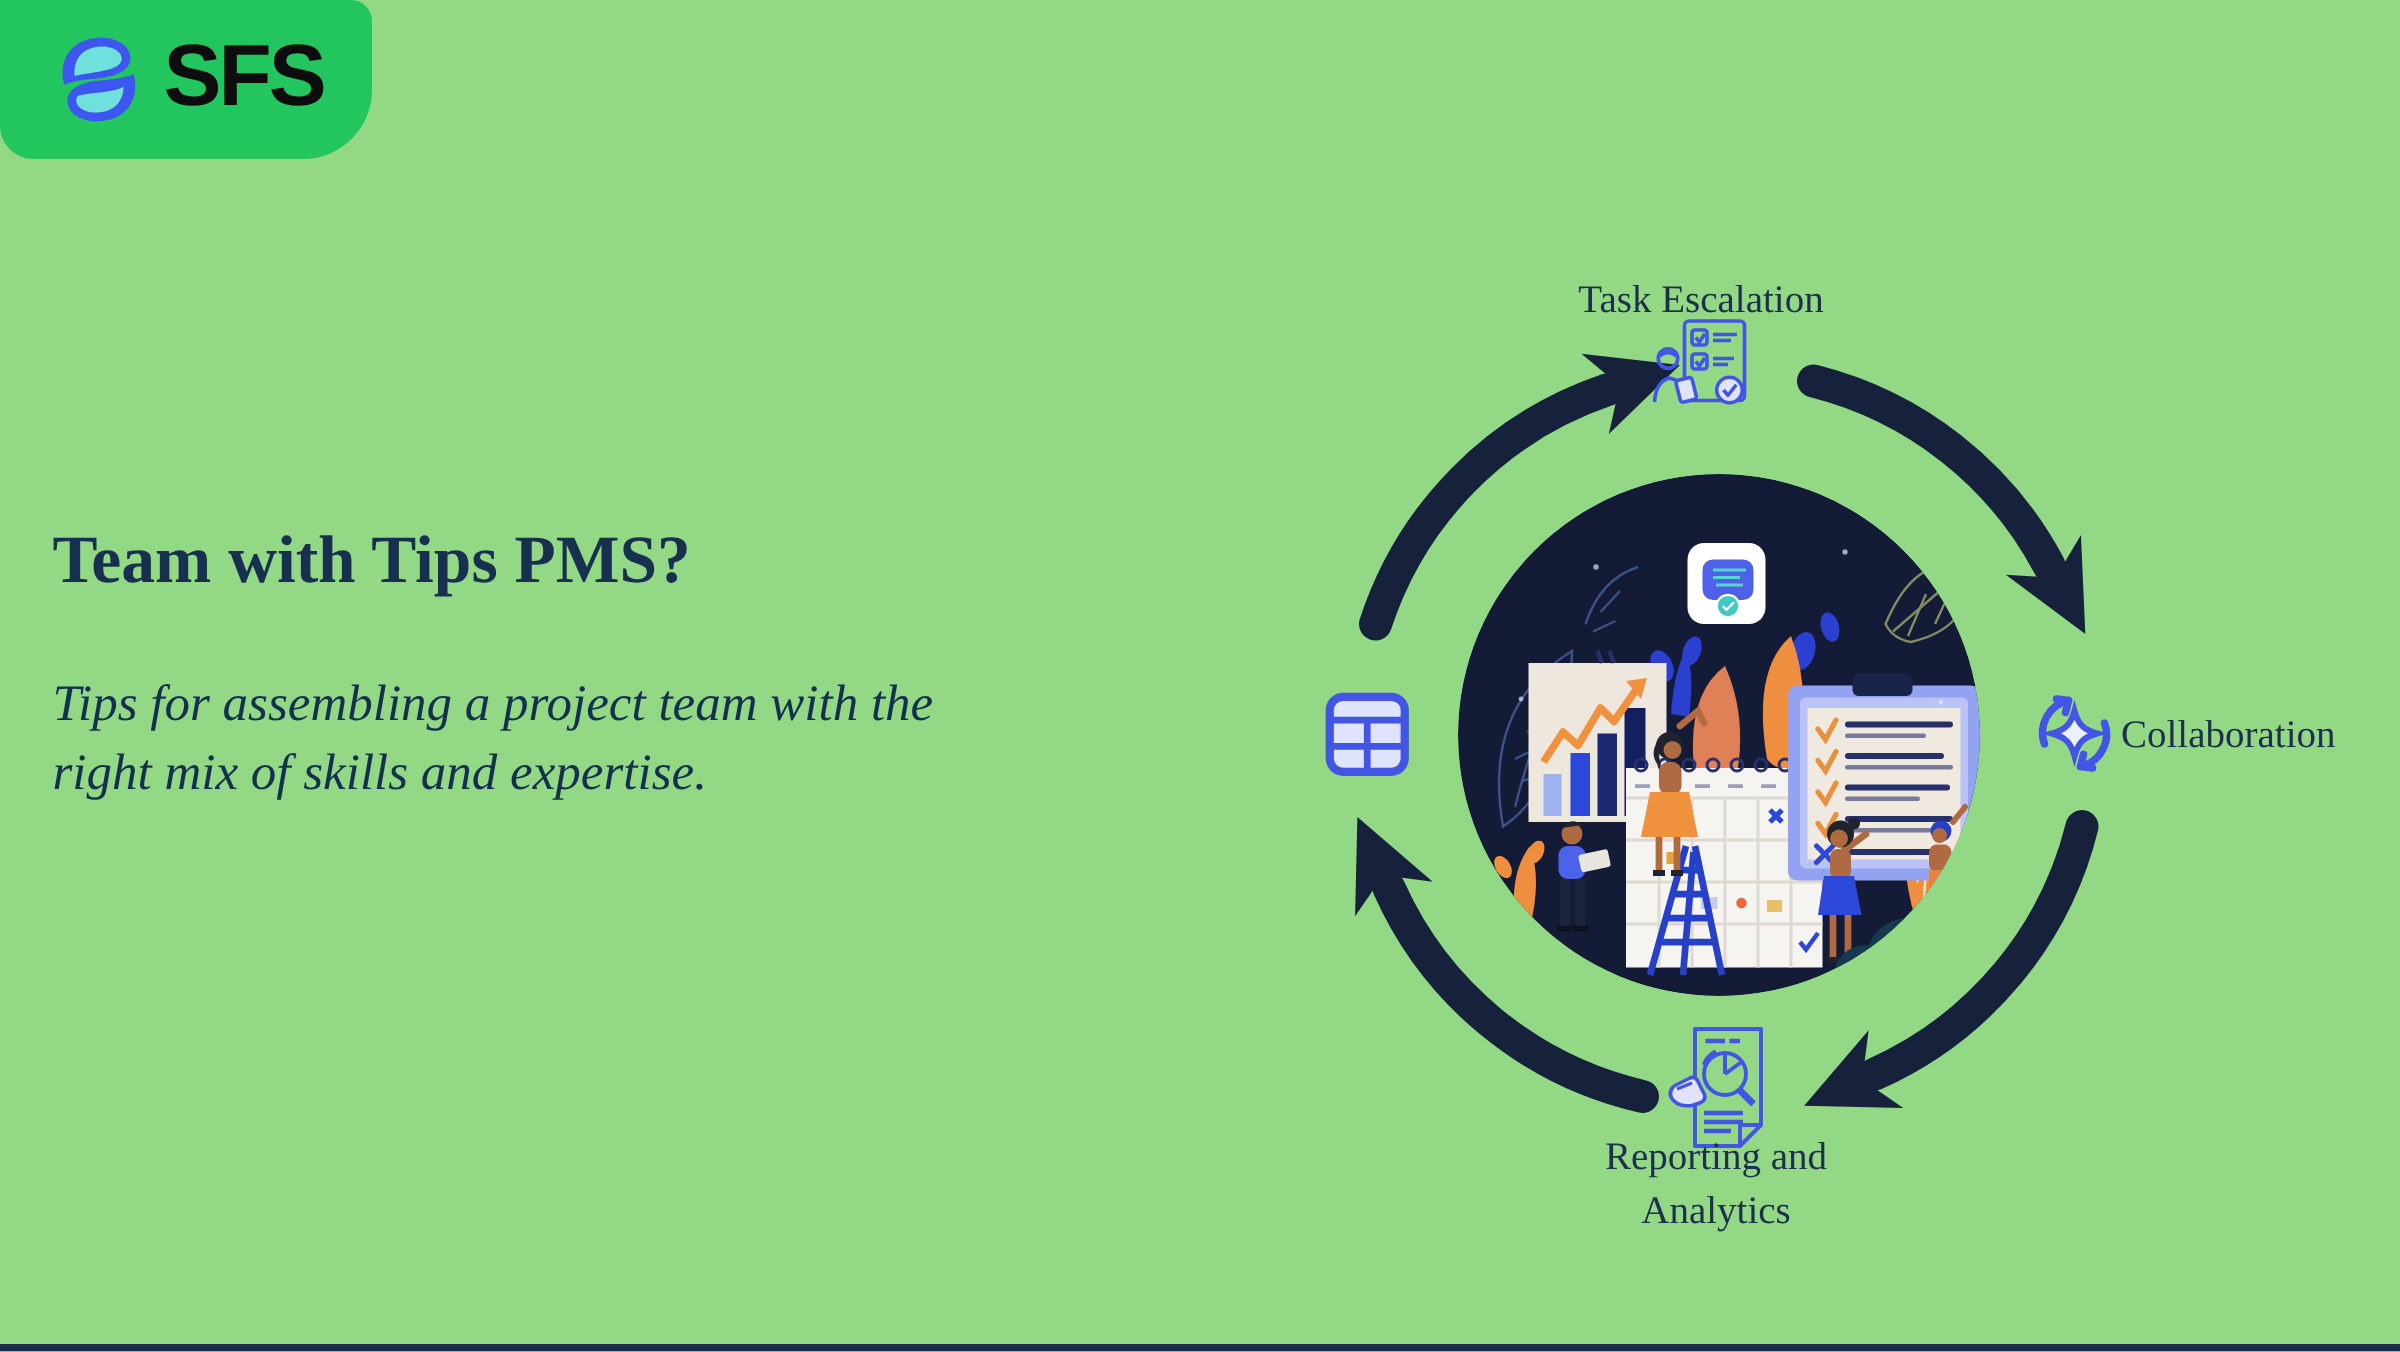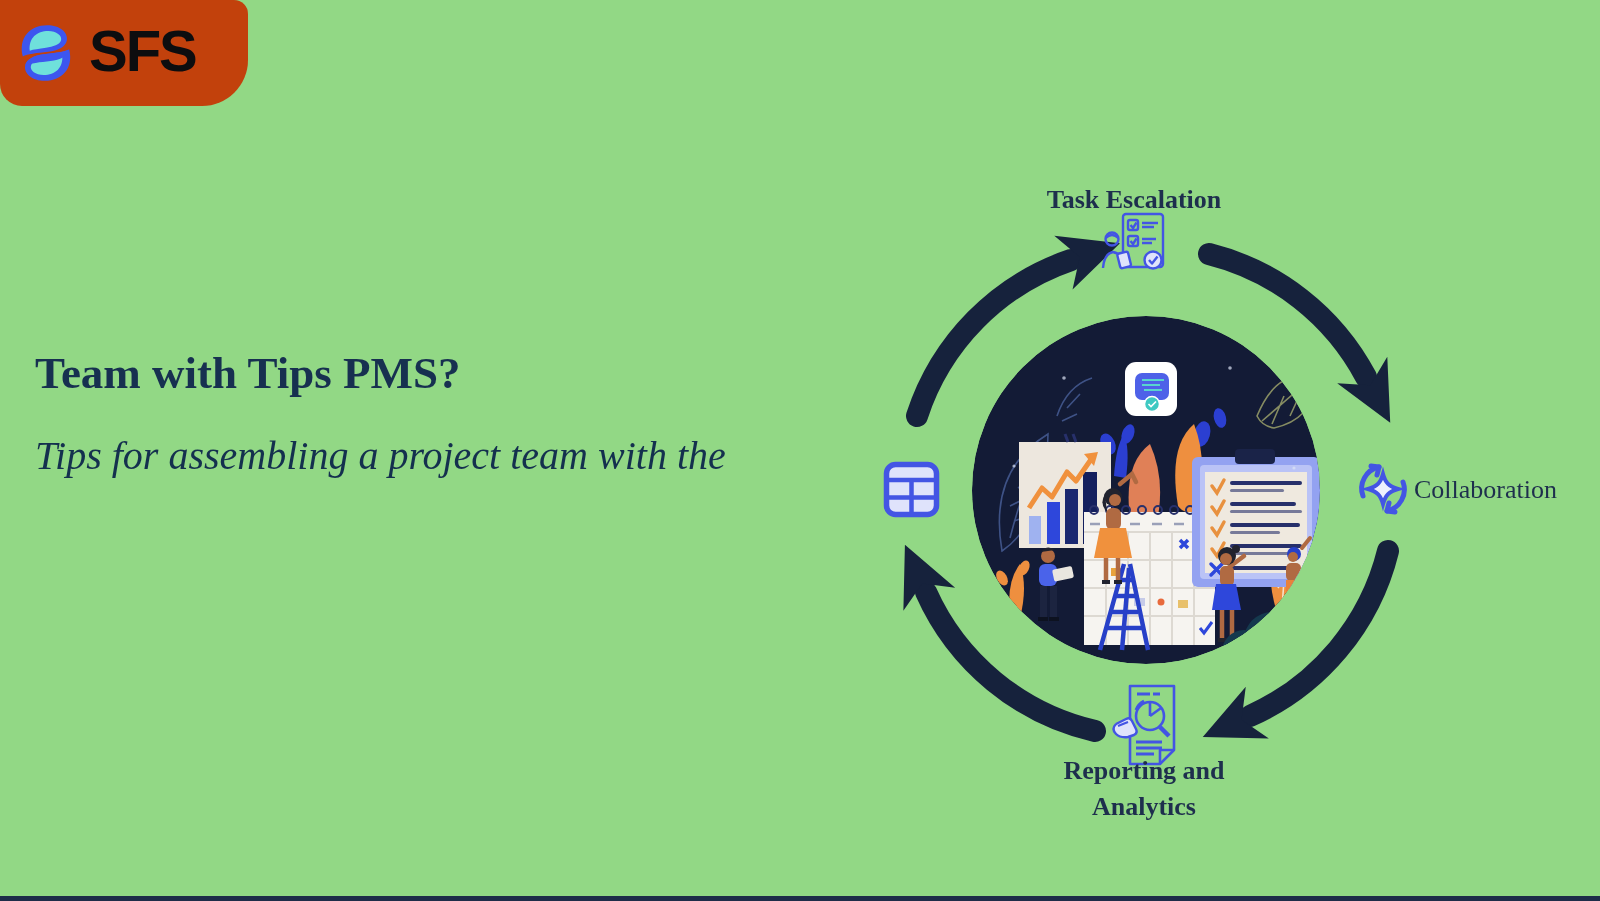--- a/index.html
+++ b/index.html
@@ -1,36 +1,36 @@
 <!DOCTYPE html>
 <html><head>
 <meta charset="utf-8">
 <style>
   html,body{margin:0;padding:0;}
   body{width:1600px;height:901px;overflow:hidden;font-family:"Liberation Serif","DejaVu Serif",serif;}
   .canvas{position:relative;width:1600px;height:901px;background:#92D885;}
 
   
-  .logo-card{position:absolute;left:0;top:0;width:248px;height:106px;background:#c2410c;
-    border-radius:0 14px 46px 22px;display:flex;align-items:center;gap:14px;padding-left:17px;box-sizing:border-box;}
+  .logo-card{position:absolute;left:0;top:0;width:248px;height:106px;background:#22c55e;
+    border-radius:0 14px 46px 22px;display:flex;align-items:center;gap:14px;padding-left:37px;box-sizing:border-box;}
   .logo-mark{width:58px;height:66px;flex:0 0 auto;}
   .logo-text{font-family:"Liberation Sans","DejaVu Sans",sans-serif;font-weight:700;font-size:58px;
     letter-spacing:-2px;color:#0d0d0f;line-height:1;padding-bottom:4px;}
 
   
   .headline{position:absolute;left:35px;top:341px;width:780px;color:#173050;}
   .headline .title{font-size:45px;font-weight:700;line-height:65px;}
-  .headline .subtitle{margin-top:27px;font-size:40px;font-style:italic;line-height:46px;color:#14304E;}
+  .headline .subtitle{margin-top:41px;font-size:34px;font-style:italic;line-height:46px;color:#14304E;}
 
   
   .ring-svg{position:absolute;left:0;top:0;width:1600px;height:901px;}
   .illustration{position:absolute;left:972px;top:316px;width:348px;height:348px;border-radius:50%;overflow:hidden;}
   .node-icon{position:absolute;}
   .node-label{position:absolute;color:#1E2F4D;font-size:26px;line-height:36px;text-align:center;white-space:nowrap;}
-  .center-x{transform:translateX(-50%);font-weight:bold;}
+  .center-x{transform:translateX(-50%);}
 
   .bottom-strip{position:absolute;left:0;bottom:0;width:100%;height:5px;background:#1E2C49;}
 </style>
 </head>
 <body>
 
 <div class="canvas">
 
   <div class="logo-card">
     <svg class="logo-mark" viewBox="0 0 100 112">
@@ -44,20 +44,21 @@
     </svg>
     <div class="logo-text">SFS</div>
   </div>
 
   <div class="headline">
     <div class="title">
       <div>Team with Tips PMS?</div>
     </div>
     <div class="subtitle">
       <div>Tips for assembling a project team with the</div>
+      <div>right mix of skills and expertise.</div>
     </div>
   </div>
 
   <svg class="ring-svg" viewBox="0 0 1600 901">
     <defs>
       <marker id="ah" viewBox="0 0 10 10" refX="1.6" refY="5" markerWidth="2.8" markerHeight="2.8" orient="auto" markerUnits="strokeWidth">
         <path d="M0.3,0.4 L10,5 L0.3,9.6 L3.1,5 Z" fill="#16223C"></path>
       </marker>
     </defs>
     <g fill="none" stroke="#16223C" stroke-width="22" stroke-linecap="round">

